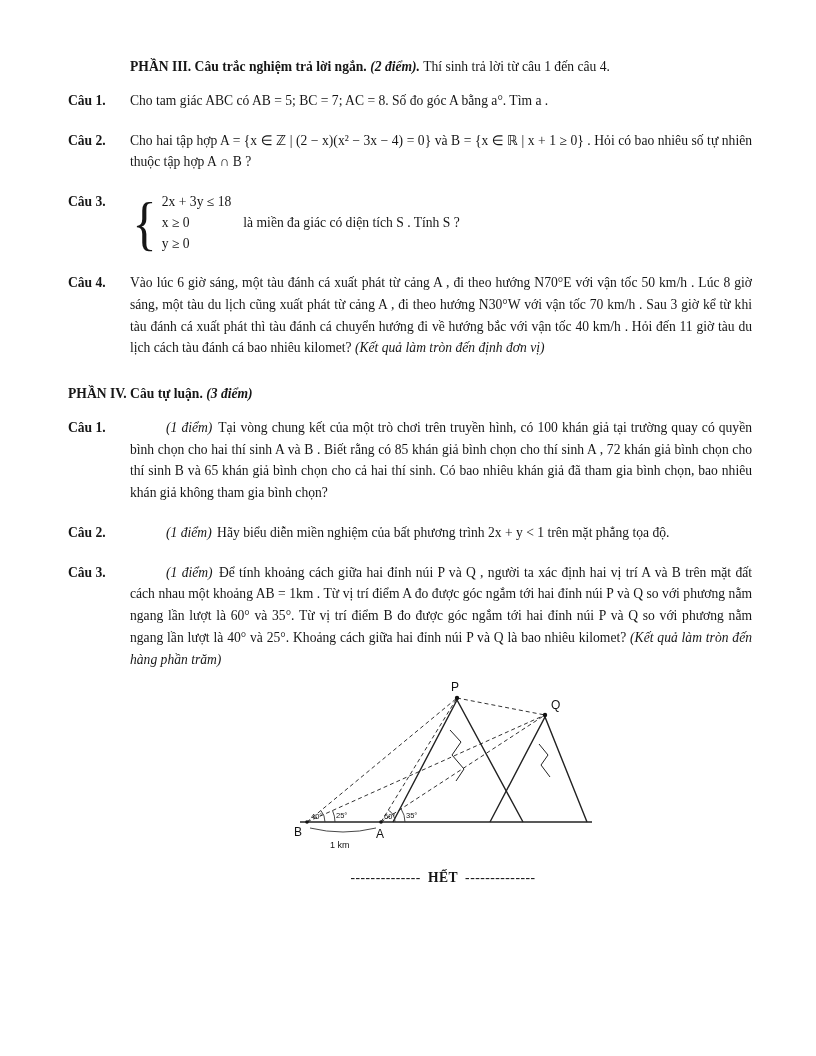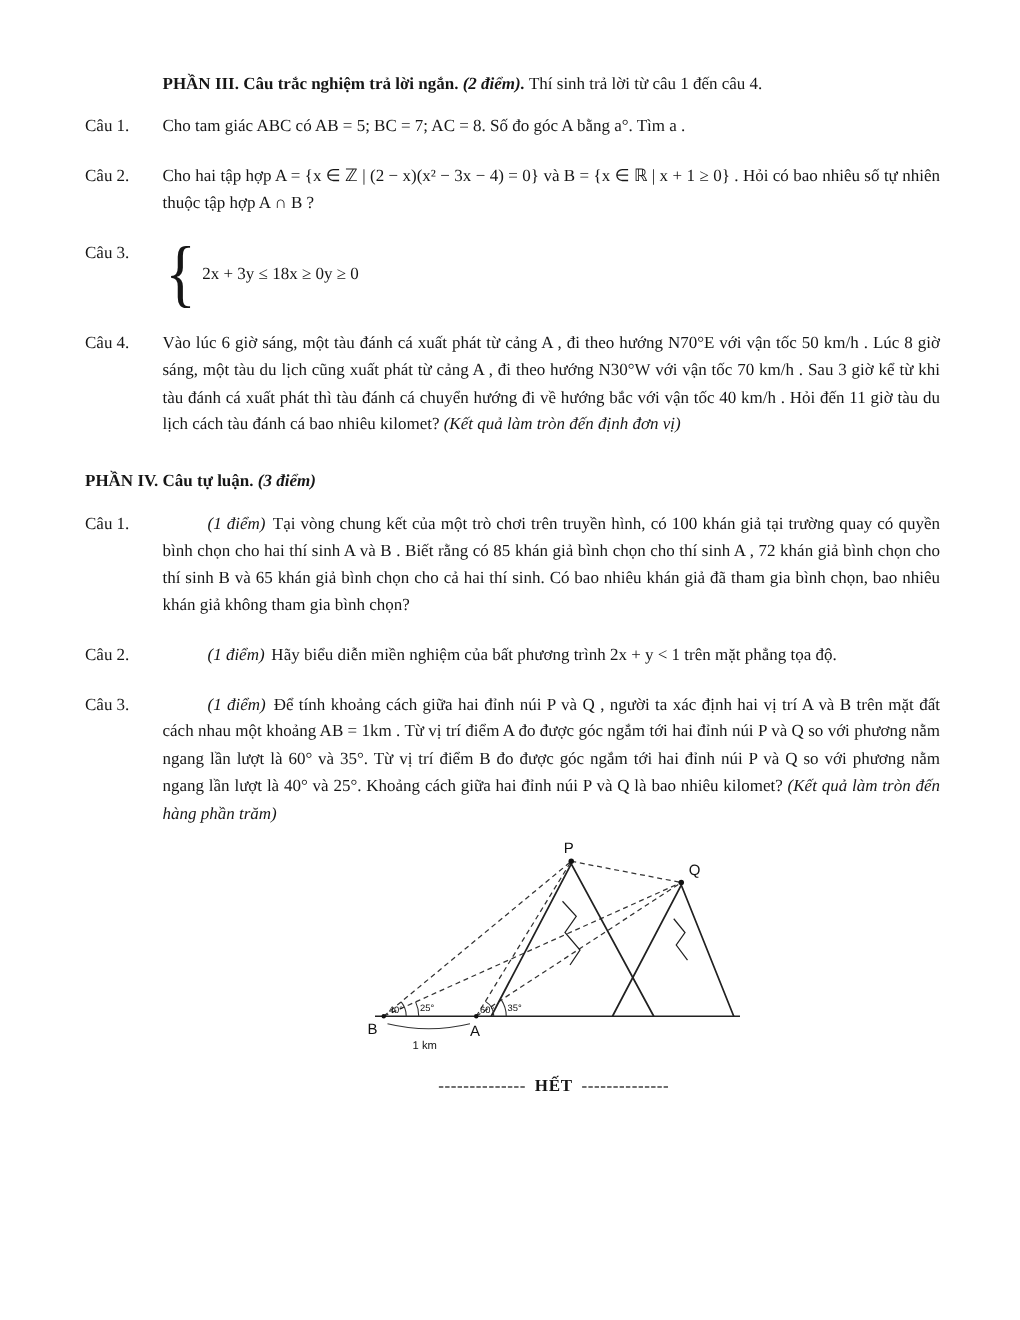--- a/index.html
+++ b/index.html
@@ -8,26 +8,26 @@
     width:816px; height:1056px;
     font-family:"Liberation Serif", serif;
     font-size:13.6px; line-height:1.6; color:#161616;
   }
   .page { width:816px; height:1056px; padding:56px 64px 0 68px; position:relative; overflow:hidden; }
   .heading { margin:0 0 12px 0; }
   .heading.indent { margin-left:62px; }
   .bold { font-weight:bold; }
   .bolditalic { font-weight:bold; font-style:italic; }
   .q { display:flex; margin:0 0 18px 0; }
-  .qlabel { flex:0 0 62px; width:62px; font-weight:normal; }
+  .qlabel { flex:0 0 62px; width:62px; font-weight:bold; }
   .qbody { flex:1; text-align:justify; }
   .q3row { display:flex; align-items:center; gap:12px; text-align:left; }
   .system { display:inline-flex; align-items:center; }
   .brace { font-size:60px; font-weight:300; line-height:0.9; transform:scaleX(0.85); margin-right:3px; }
-  .syslines { display:inline-flex; flex-direction:row; line-height:21px; }
+  .syslines { display:inline-flex; flex-direction:column; line-height:21px; }
   .note, .prefix { font-style:italic; }
   .qbody .prefix { margin-right:2px;margin-left:36px; }
   .p4heading { margin:0 0 12px 0; }
   .figure { margin:4px 0 6px 222px; width:334px; }
   .het { display:flex; justify-content:center; gap:7px; padding-left:66px; margin-top:2px; letter-spacing:0.5px; }
   svg text { font-family:"Liberation Sans", sans-serif; fill:#111; }
 </style>
 </head>
 <body>
 
@@ -51,20 +51,21 @@
     <div class="qlabel">Câu 3.</div>
     <div class="qbody q3row">
       <span class="system">
         <span class="brace">{</span>
         <span class="syslines">
           <span>2x + 3y ≤ 18</span>
           <span>x ≥ 0</span>
           <span>y ≥ 0</span>
         </span>
       </span>
+      <span>là miền đa giác có diện tích S . Tính S ?</span>
     </div>
   </div>
 
   <div class="q" style="margin-bottom:24px;justify-content:center;">
     <div class="qlabel">Câu 4.</div>
     <div class="qbody"><span>Vào lúc 6 giờ sáng, một tàu đánh cá xuất phát từ cảng A , đi theo hướng N70°E với vận tốc 50 km/h . Lúc 8 giờ sáng, một tàu du lịch cũng xuất phát từ cảng A , đi theo hướng N30°W với vận tốc 70 km/h . Sau 3 giờ kể từ khi tàu đánh cá xuất phát thì tàu đánh cá chuyển hướng đi về hướng bắc với vận tốc 40 km/h . Hỏi đến 11 giờ tàu du lịch cách tàu đánh cá bao nhiêu kilomet?</span>
       <span class="note">(Kết quả làm tròn đến định đơn vị)</span></div>
   </div>
 
   <p class="heading p4heading"><span class="bold">PHẦN IV. Câu tự luận.</span>

